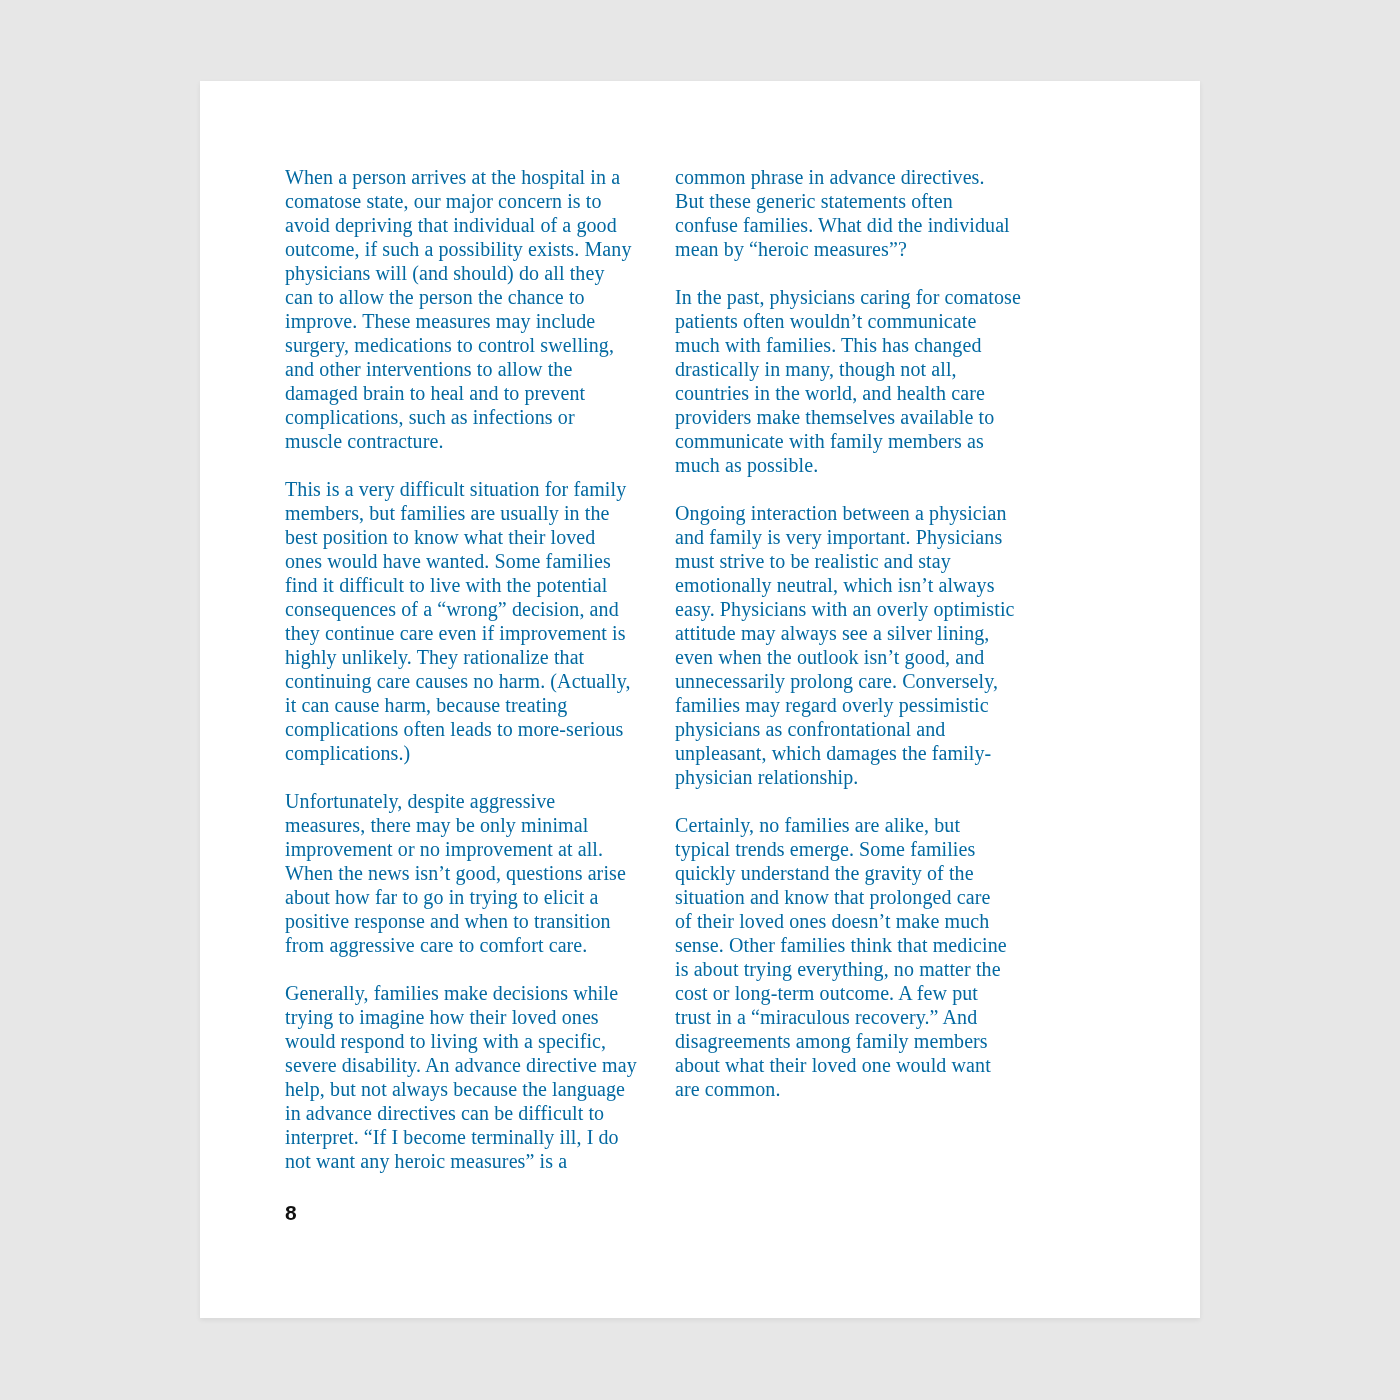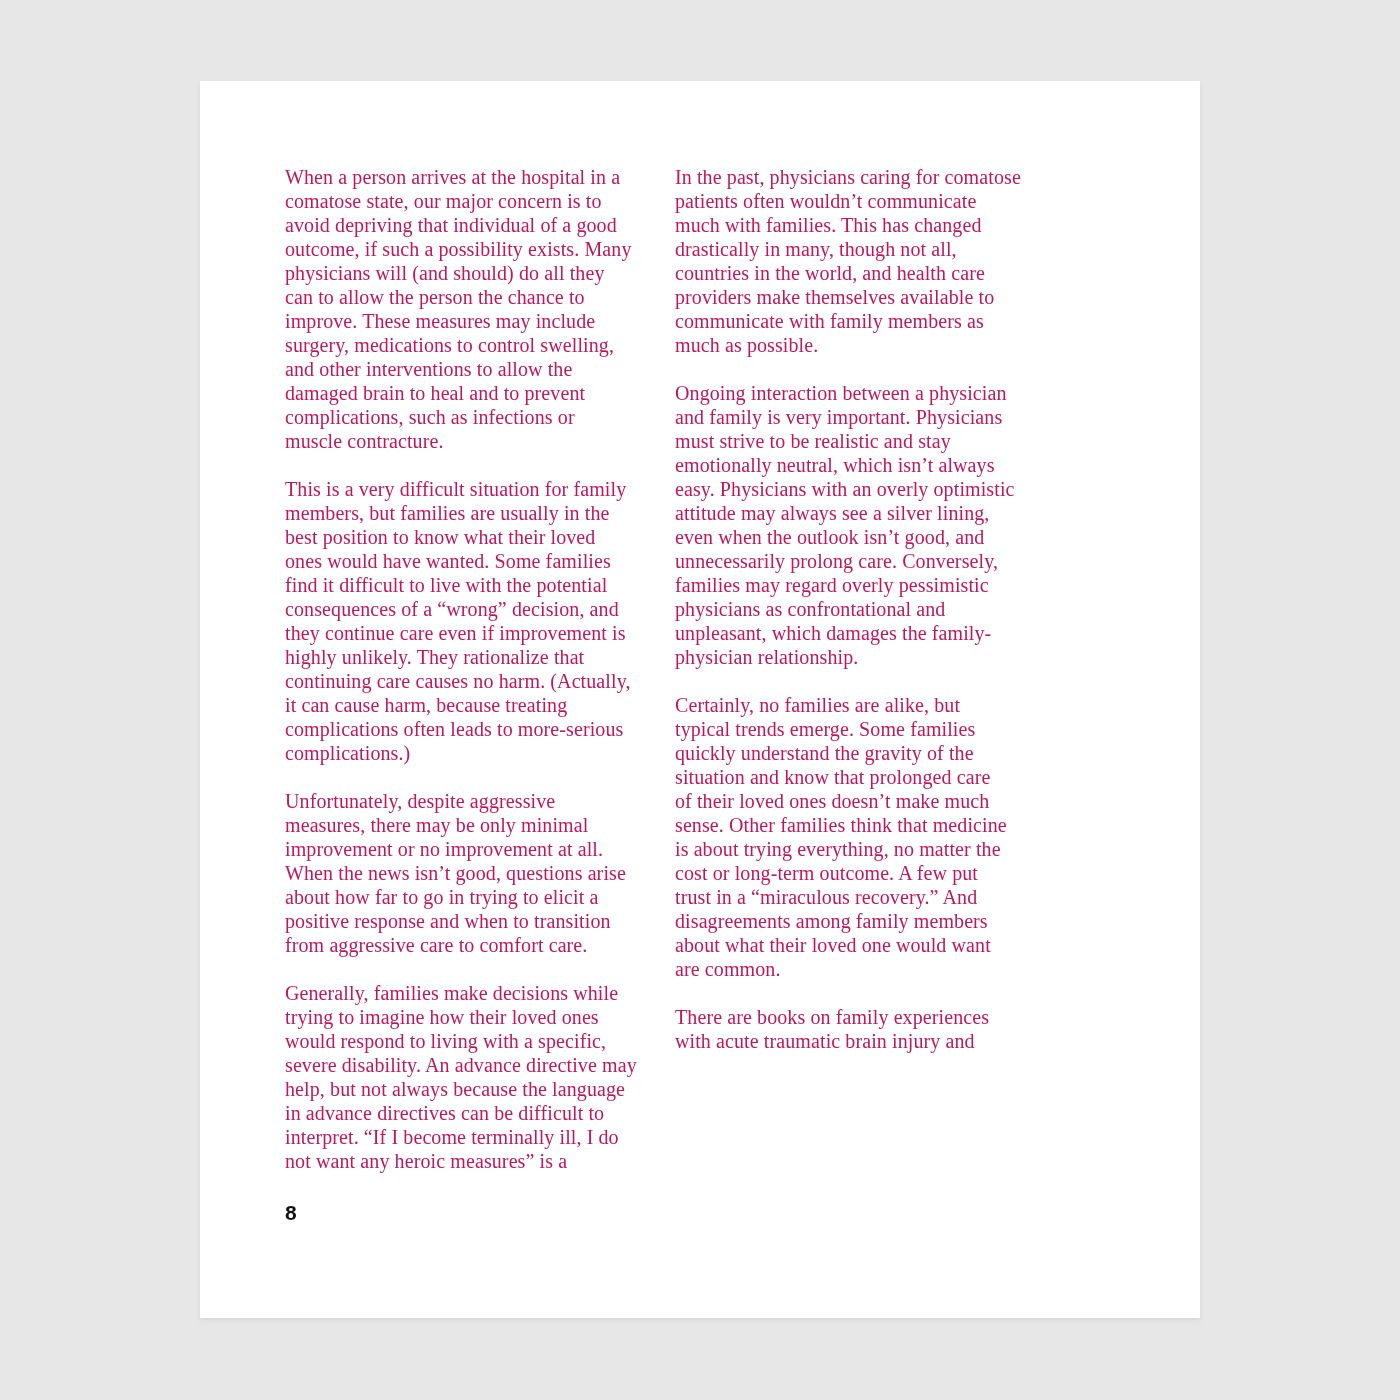--- a/index.html
+++ b/index.html
@@ -30,21 +30,21 @@
     position: absolute;
     left: 85px;
     top: 84px;
     display: flex;
     gap: 30px;
   }
   .col {
     width: 360px;
     font-size: 20px;
     line-height: 24px;
-    color: #be185d;
+    color: #0369a1;
     letter-spacing: 0.1px;
   }
   .col p {
     margin: 0 0 24px 0;
     white-space: pre-line;
   }
   .page-number {
     position: absolute;
     left: 85px;
     top: 1120px;
@@ -95,20 +95,24 @@
         <p>Generally, families make decisions while
 trying to imagine how their loved ones
 would respond to living with a specific,
 severe disability. An advance directive may
 help, but not always because the language
 in advance directives can be difficult to
 interpret. “If I become terminally ill, I do
 not want any heroic measures” is a</p>
       </div>
       <div class="col">
+        <p>common phrase in advance directives.
+But these generic statements often
+confuse families. What did the individual
+mean by “heroic measures”?</p>
         <p>In the past, physicians caring for comatose
 patients often wouldn’t communicate
 much with families. This has changed
 drastically in many, though not all,
 countries in the world, and health care
 providers make themselves available to
 communicate with family members as
 much as possible.</p>
         <p>Ongoing interaction between a physician
 and family is very important. Physicians
@@ -127,19 +131,17 @@
 quickly understand the gravity of the
 situation and know that prolonged care
 of their loved ones doesn’t make much
 sense. Other families think that medicine
 is about trying everything, no matter the
 cost or long-term outcome. A few put
 trust in a “miraculous recovery.” And
 disagreements among family members
 about what their loved one would want
 are common.</p>
-        <p>There are books on family experiences
-with acute traumatic brain injury and</p>
       </div>
     </div>
     <div class="page-number">8</div>
   </div>
 </div>
 
 </body></html>

